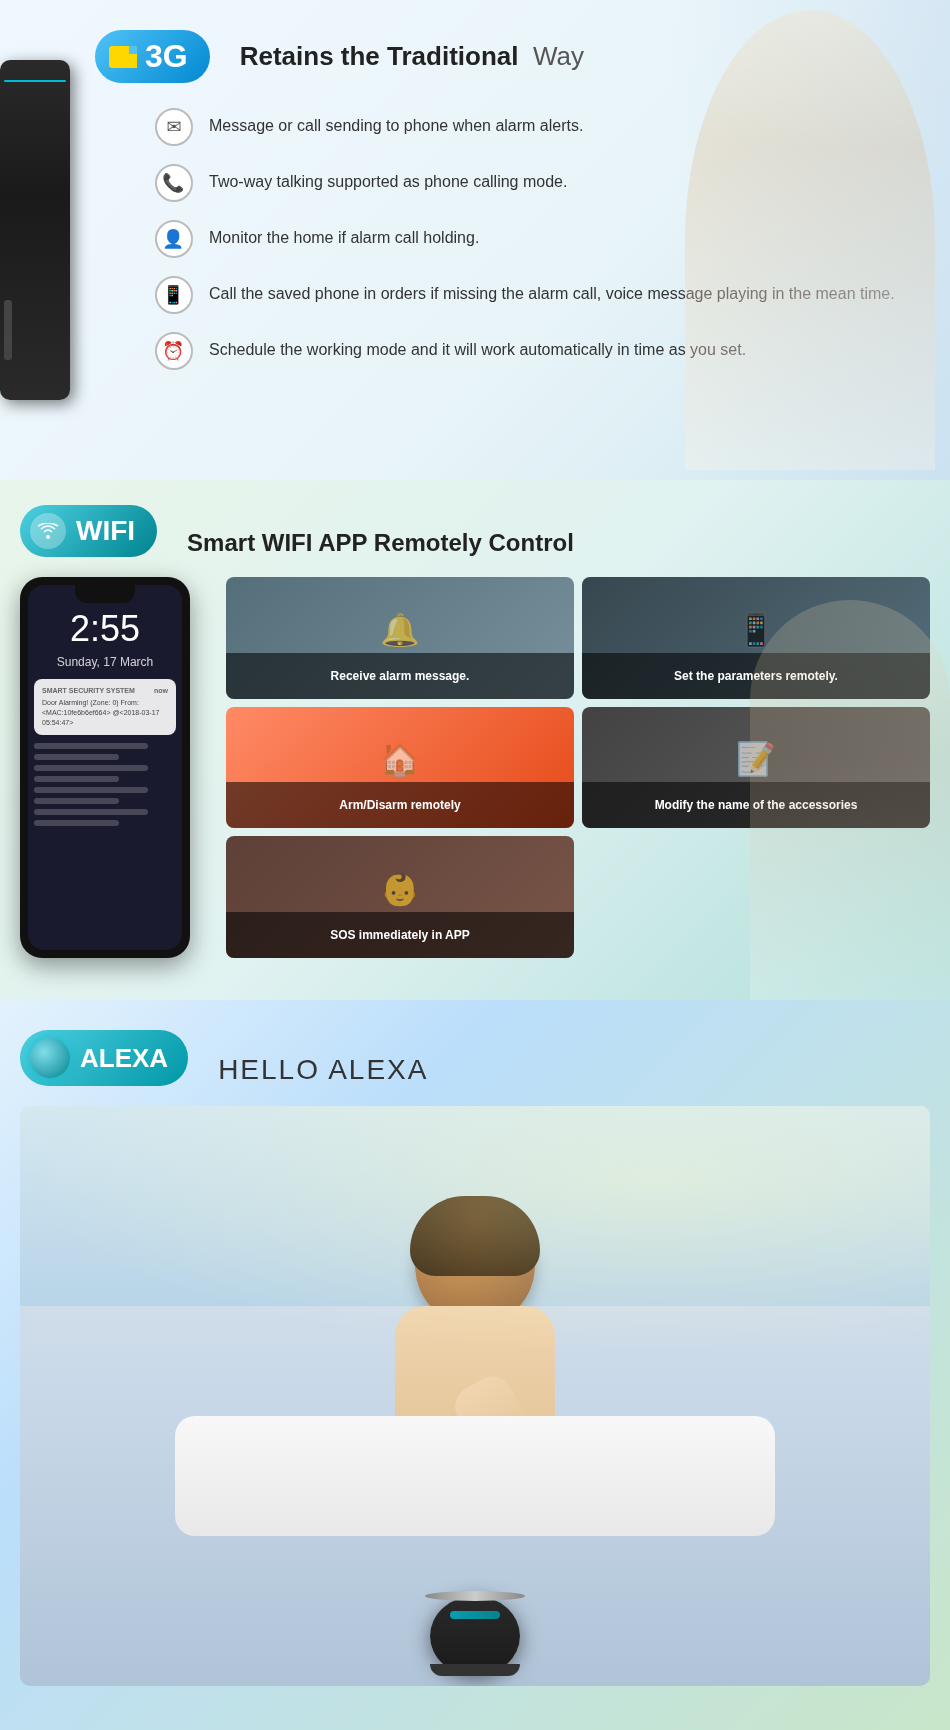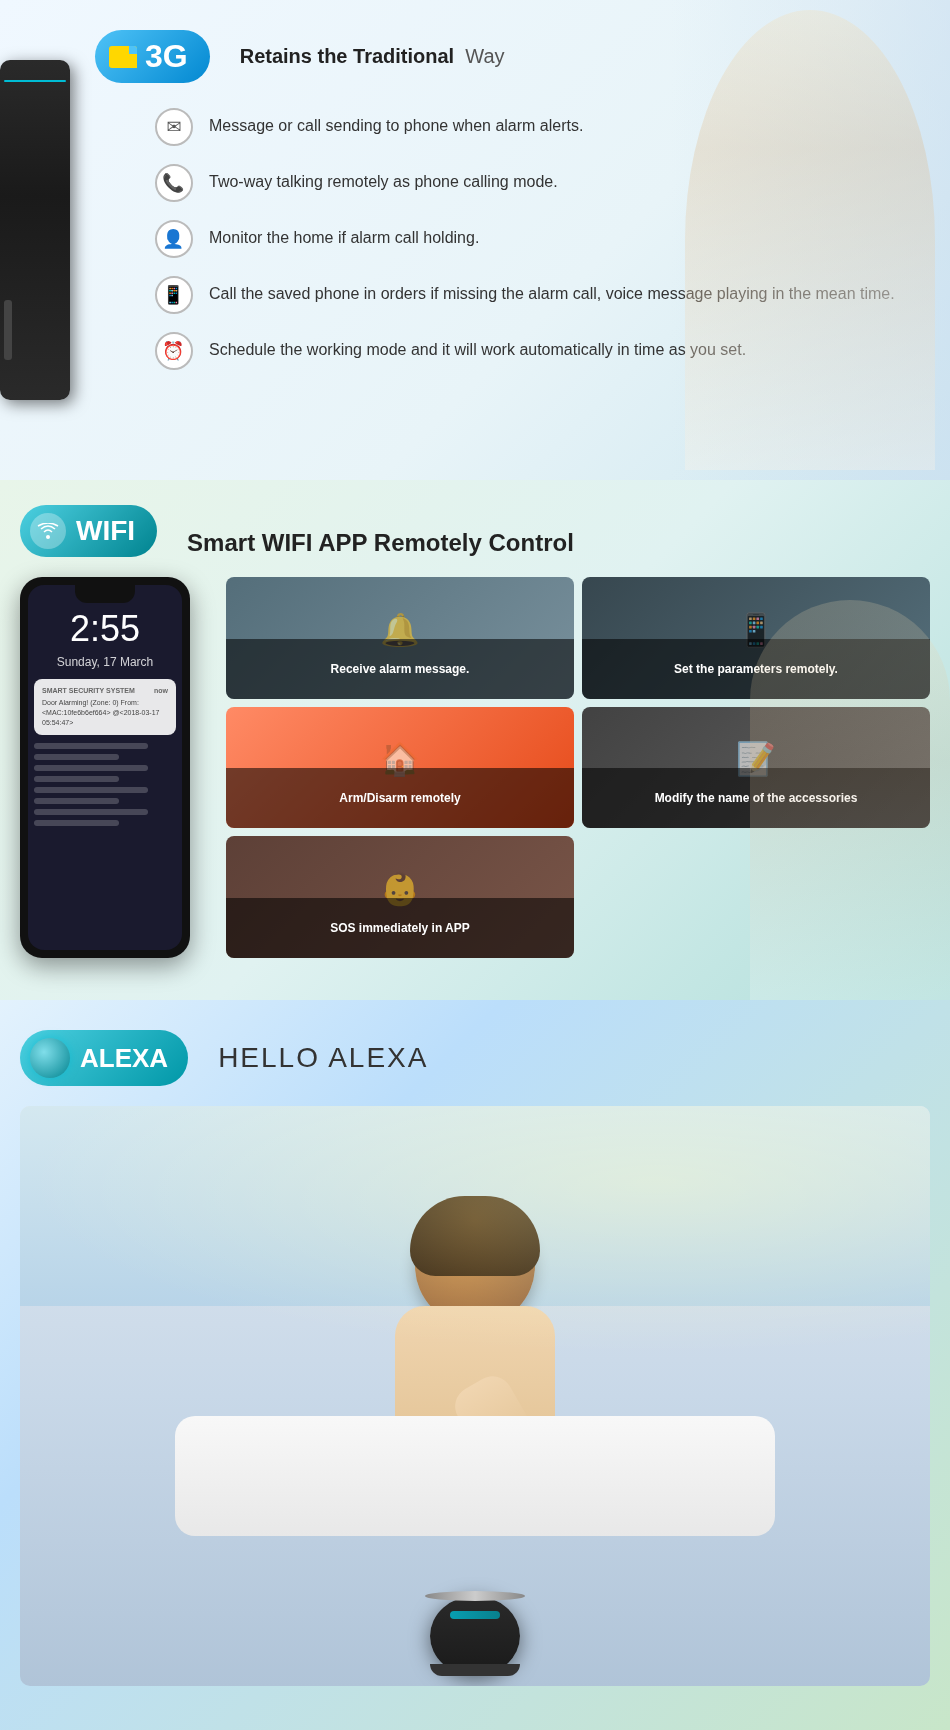--- a/index.html
+++ b/index.html
@@ -47,21 +47,21 @@
       width: 8px; height: 8px;
       background: #4fc3f7;
       border-radius: 0 3px 0 0;
     }
     .badge-3g-text {
       font-size: 32px;
       font-weight: 900;
       color: #fff;
     }
     .section-3g-title {
-      font-size: 20px;
+      font-size: 26px;
       color: #222;
     }
     .section-3g-title span {
       font-weight: 900;
     }
     .section-3g-title em {
       font-style: normal;
       font-weight: 300;
       color: #555;
     }
@@ -279,21 +279,21 @@
     .tile-more { background: linear-gradient(135deg, #1565c0, #1976d2); }
 
     .app-tile-label {
       position: absolute;
       bottom: 0;
       left: 0; right: 0;
       background: rgba(0,0,0,0.55);
       color: #fff;
       font-size: 12px;
       font-weight: 600;
-      padding: 23px 8px;
+      padding: 16px 8px;
       text-align: center;
     }
     .tile-icon {
       position: absolute;
       top: 50%;
       left: 50%;
       transform: translate(-50%, -70%);
       font-size: 32px;
       opacity: 0.6;
     }
@@ -314,21 +314,21 @@
     .section-alexa {
       background: linear-gradient(135deg, #e3f2fd 0%, #bbdefb 30%, #c8e6c9 100%);
       padding: 30px 20px;
       min-height: 730px;
       position: relative;
       overflow: hidden;
       text-align: center;
     }
     .section-alexa-header {
       display: flex;
-      align-items: center;
+      align-items: flex-end;
       justify-content: flex-start;
       margin-bottom: 20px;
     }
     .badge-alexa {
       background: linear-gradient(135deg, #4dd0e1, #0097a7);
       border-radius: 30px;
       padding: 8px 20px 8px 10px;
       display: flex;
       align-items: center;
       gap: 10px;
@@ -420,21 +420,21 @@
       </h2>
     </div>
 
     <ul class="features-list">
       <li>
         <div class="feat-icon">✉</div>
         <span class="feat-text">Message or call sending to phone when alarm alerts.</span>
       </li>
       <li>
         <div class="feat-icon">📞</div>
-        <span class="feat-text">Two-way talking remotely as phone calling mode.</span>
+        <span class="feat-text">Two-way talking supported as phone calling mode.</span>
       </li>
       <li>
         <div class="feat-icon">👤</div>
         <span class="feat-text">Monitor the home if alarm call holding.</span>
       </li>
       <li>
         <div class="feat-icon">📱</div>
         <span class="feat-text">Call the saved phone in orders if missing the alarm call, voice message playing in the mean time.</span>
       </li>
       <li>

